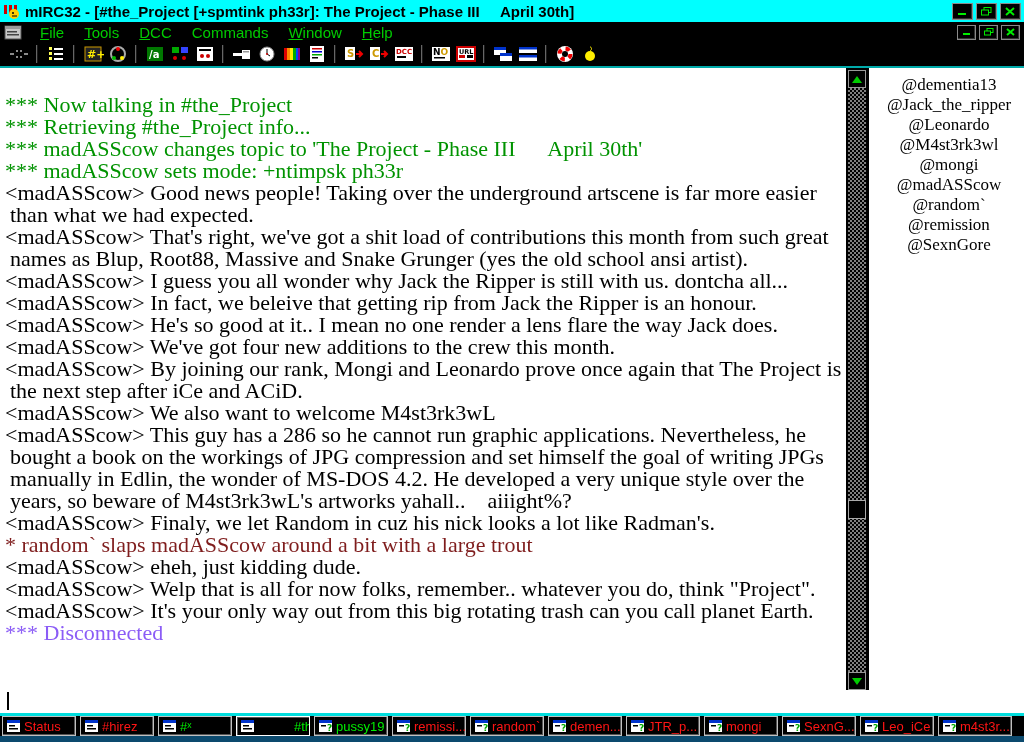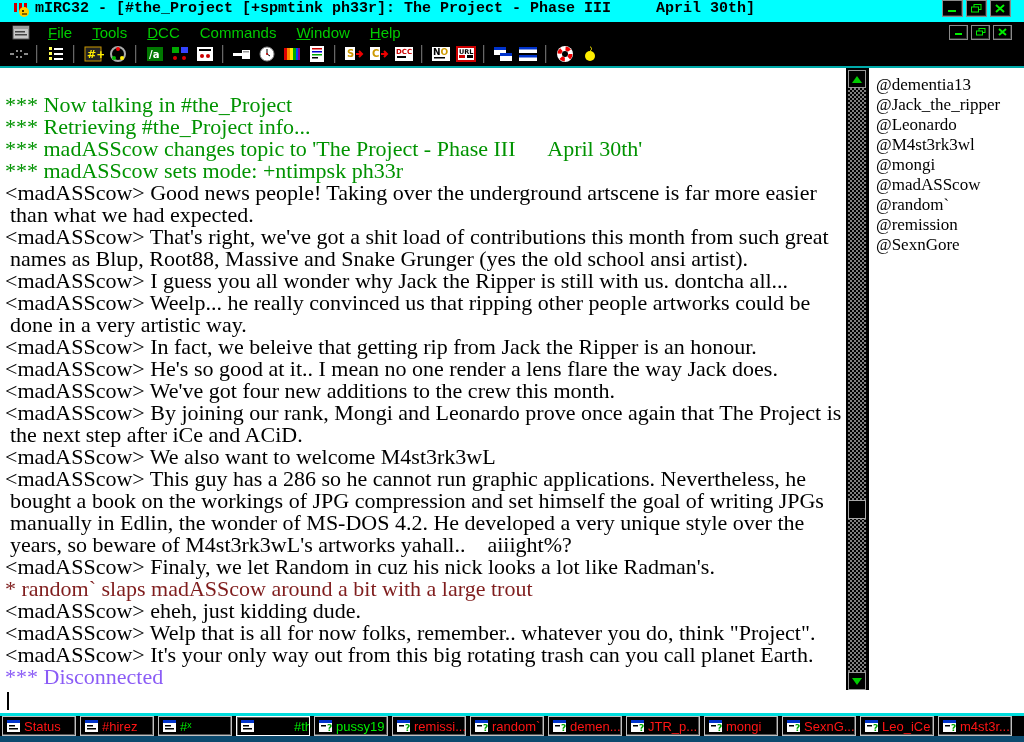--- a/index.html
+++ b/index.html
@@ -1,29 +1,29 @@
 <!DOCTYPE html>
 <html><head>
 <meta charset="utf-8">
 <style>
   * { box-sizing: border-box; margin: 0; padding: 0; }
   html,body { width:1024px; height:742px; }
   body { background:#000; overflow:hidden; font-family:"Liberation Sans",sans-serif; }
   .screen { width:1024px; height:742px; display:flex; flex-direction:column; background:#000; }
 
   
-  .titlebar { height:22px; background:#00FFFF; display:flex; padding:0 13px; flex:none;font-family:Liberation Mono, monospace; }
+  .titlebar { height:22px; background:#00FFFF; display:flex; align-items:center; padding:0 3px; flex:none; }
   .app-icon { width:18px; height:18px; margin-right:4px; flex:none; }
   .title-text { font-weight:bold; font-size:15px; color:#000; white-space:pre; flex:1; overflow:hidden; }
   .win-controls { display:flex; flex:none; }
   .wc { width:21px; height:17px; background:#000; border:1px solid #8a8a8a; box-shadow:inset -1px -1px 0 #333;
         display:inline-flex; align-items:center; justify-content:center; margin-left:3px; padding:0; cursor:default; }
 
   
-  .menubar { height:20px; background:#000; display:flex; align-items:center; padding:0 12px; flex:none; }
+  .menubar { height:20px; background:#000; display:flex; align-items:center; padding:0 4px; flex:none; }
   .sysmenu { width:18px; height:15px; margin-right:8px; flex:none; }
   .menu-item { color:#00CC00; font-size:15px; padding:0 10px; white-space:nowrap; cursor:default; }
   .menu-item u { text-decoration:underline; }
   .mdi-controls { margin-left:auto; display:flex; }
   .mdi-controls .wc { width:19px; height:15px; }
 
   
   .toolbar { height:26px; background:#000; border-bottom:2px solid #00AAAA; display:flex; align-items:center; padding:0 6px; flex:none; }
   .tbtn { width:25px; height:22px; display:inline-flex; align-items:center; justify-content:center; background:transparent; border:none; padding:0; flex:none; }
   .tsep { width:2px; height:18px; background:#666; border-right:1px solid #1a1a1a; margin:0 5px; flex:none; }
@@ -43,21 +43,21 @@
   .sbtn.up { top:0; } .sbtn.down { bottom:0; }
   .tri-up { width:0; height:0; border-left:5px solid transparent; border-right:5px solid transparent; border-bottom:7px solid #00CC00; }
   .tri-down { width:0; height:0; border-left:5px solid transparent; border-right:5px solid transparent; border-top:7px solid #00CC00; }
   .sb-track { position:absolute; top:18px; bottom:18px; left:0; width:18px; background:#000;
       background-image:linear-gradient(45deg,#808080 25%,transparent 25%,transparent 75%,#808080 75%),
                        linear-gradient(45deg,#808080 25%,transparent 25%,transparent 75%,#808080 75%);
       background-size:4px 4px; background-position:0 0,2px 2px; }
   .sb-thumb { position:absolute; left:0; top:412px; width:18px; height:19px; background:#000; border:1px solid #aaa; }
 
   .nicklist { position:absolute; left:869px; top:0; width:155px; height:622px; background:#fff;
-              padding:7px 2px 0 7px; font-family:"Liberation Serif",serif; font-size:17px; line-height:20px; color:#000; overflow:hidden; }
+              padding:7px 2px 0 7px; font-family:"Liberation Serif",serif; font-size:17px; line-height:20px; color:#000; overflow:hidden;text-align:center; }
   .nick { white-space:nowrap; }
 
   .editbox { position:absolute; left:0; top:622px; width:1024px; height:23px; background:#fff; }
   .caret { position:absolute; left:7px; top:2px; width:2px; height:18px; background:#000; }
 
   
   .switchbar { height:31px; background:#000; border-top:3px solid #00DDDD; border-bottom:8px solid #0c4a6e;
                display:flex; align-items:center; padding:0 2px; gap:4px; flex:none; }
   .sw-btn { height:20px; width:74px; flex:none; background:#000; border:1px solid #c0c0c0; box-shadow:inset -1px -1px 0 #555;
             display:inline-flex; align-items:center; gap:3px; padding:1px 3px; overflow:hidden; cursor:default; }
@@ -305,21 +305,20 @@
 
   <div class="mdi">
     <div class="chatarea">
       <div class="chat-line" data-type="system">*** Now talking in #the_Project</div>
       <div class="chat-line" data-type="system">*** Retrieving #the_Project info...</div>
       <div class="chat-line" data-type="system">*** madASScow changes topic to 'The Project - Phase III      April 30th'</div>
       <div class="chat-line" data-type="system">*** madASScow sets mode: +ntimpsk ph33r</div>
       <div class="chat-line" data-type="normal">&lt;madASScow&gt; Good news people! Taking over the underground artscene is far more easier than what we had expected.</div>
       <div class="chat-line" data-type="normal">&lt;madASScow&gt; That's right, we've got a shit load of contributions this month from such great names as Blup, Root88, Massive and Snake Grunger (yes the old school ansi artist).</div>
       <div class="chat-line" data-type="normal">&lt;madASScow&gt; I guess you all wonder why Jack the Ripper is still with us. dontcha all...</div>
-      <div class="chat-line" data-type="normal">&lt;madASScow&gt; Weelp... he really convinced us that ripping other people artworks could be done in a very artistic way.</div>
       <div class="chat-line" data-type="normal">&lt;madASScow&gt; In fact, we beleive that getting rip from Jack the Ripper is an honour.</div>
       <div class="chat-line" data-type="normal">&lt;madASScow&gt; He's so good at it.. I mean no one render a lens flare the way Jack does.</div>
       <div class="chat-line" data-type="normal">&lt;madASScow&gt; We've got four new additions to the crew this month.</div>
       <div class="chat-line" data-type="normal">&lt;madASScow&gt; By joining our rank, Mongi and Leonardo prove once again that The Project is the next step after iCe and ACiD.</div>
       <div class="chat-line" data-type="normal">&lt;madASScow&gt; We also want to welcome M4st3rk3wL</div>
       <div class="chat-line" data-type="normal">&lt;madASScow&gt; This guy has a 286 so he cannot run graphic applications. Nevertheless, he bought a book on the workings of JPG compression and set himself the goal of writing JPGs manually in Edlin, the wonder of MS-DOS 4.2. He developed a very unique style over the years, so beware of M4st3rk3wL's artworks yahall..    aiiight%?</div>
       <div class="chat-line" data-type="normal">&lt;madASScow&gt; Finaly, we let Random in cuz his nick looks a lot like Radman's.</div>
       <div class="chat-line" data-type="action">* random` slaps madASScow around a bit with a large trout</div>
       <div class="chat-line" data-type="normal">&lt;madASScow&gt; eheh, just kidding dude.</div>
       <div class="chat-line" data-type="normal">&lt;madASScow&gt; Welp that is all for now folks, remember.. whatever you do, think "Project".</div>

